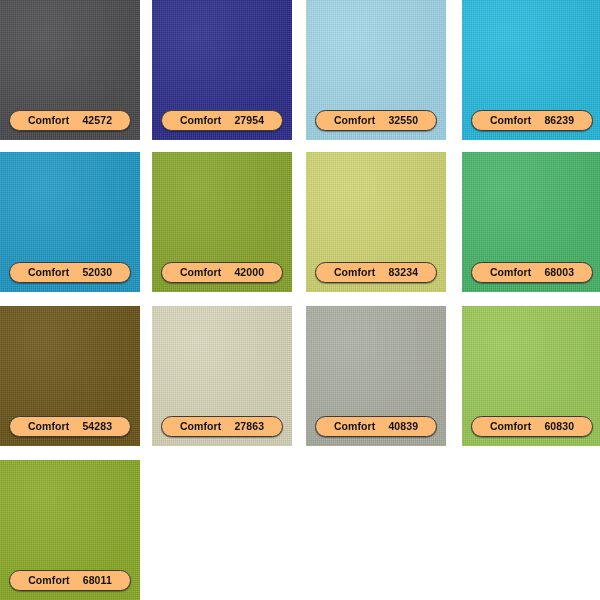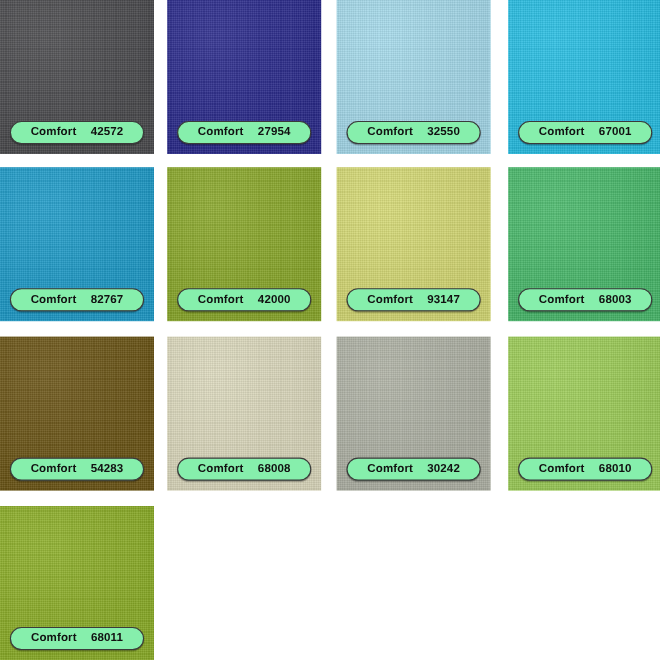--- a/index.html
+++ b/index.html
@@ -45,21 +45,21 @@
       radial-gradient(circle at 30% 25%, rgba(255,255,255,0.07), rgba(0,0,0,0.05) 70%);
     pointer-events: none;
   }
 
   .swatch-label {
     position: absolute;
     left: 9px;
     right: 9px;
     bottom: 9px;
     height: 21px;
-    background: #86efac;
+    background: #fdba74;
     border: 1px solid #3a3a3a;
     border-radius: 11px;
     box-shadow: 0 1px 1px rgba(0,0,0,0.35);
     display: flex;
     align-items: center;
     justify-content: center;
     gap: 13px;
     box-sizing: border-box;
   }
 
@@ -96,77 +96,77 @@
       <div class="texture"></div>
       <div class="swatch-label">
         <span class="label-brand">Comfort</span>
         <span class="label-code">32550</span>
       </div>
     </div>
     <div class="swatch" style="left: 462px; top: 0px; width: 140px; height: 140px; background: rgb(38, 189, 226);">
       <div class="texture"></div>
       <div class="swatch-label">
         <span class="label-brand">Comfort</span>
-        <span class="label-code">67001</span>
+        <span class="label-code">86239</span>
       </div>
     </div>
     <div class="swatch" style="left: 0px; top: 152px; width: 140px; height: 140px; background: rgb(30, 155, 200);">
       <div class="texture"></div>
       <div class="swatch-label">
         <span class="label-brand">Comfort</span>
-        <span class="label-code">82767</span>
+        <span class="label-code">52030</span>
       </div>
     </div>
     <div class="swatch" style="left: 152px; top: 152px; width: 140px; height: 140px; background: rgb(138, 168, 43);">
       <div class="texture"></div>
       <div class="swatch-label">
         <span class="label-brand">Comfort</span>
         <span class="label-code">42000</span>
       </div>
     </div>
     <div class="swatch" style="left: 306px; top: 152px; width: 140px; height: 140px; background: rgb(212, 216, 115);">
       <div class="texture"></div>
       <div class="swatch-label">
         <span class="label-brand">Comfort</span>
-        <span class="label-code">93147</span>
+        <span class="label-code">83234</span>
       </div>
     </div>
     <div class="swatch" style="left: 462px; top: 152px; width: 140px; height: 140px; background: rgb(72, 184, 106);">
       <div class="texture"></div>
       <div class="swatch-label">
         <span class="label-brand">Comfort</span>
         <span class="label-code">68003</span>
       </div>
     </div>
     <div class="swatch" style="left: 0px; top: 306px; width: 140px; height: 140px; background: rgb(107, 85, 22);">
       <div class="texture"></div>
       <div class="swatch-label">
         <span class="label-brand">Comfort</span>
         <span class="label-code">54283</span>
       </div>
     </div>
     <div class="swatch" style="left: 152px; top: 306px; width: 140px; height: 140px; background: rgb(220, 217, 189);">
       <div class="texture"></div>
       <div class="swatch-label">
         <span class="label-brand">Comfort</span>
-        <span class="label-code">68008</span>
+        <span class="label-code">27863</span>
       </div>
     </div>
     <div class="swatch" style="left: 306px; top: 306px; width: 140px; height: 140px; background: rgb(174, 177, 164);">
       <div class="texture"></div>
       <div class="swatch-label">
         <span class="label-brand">Comfort</span>
-        <span class="label-code">30242</span>
+        <span class="label-code">40839</span>
       </div>
     </div>
     <div class="swatch" style="left: 462px; top: 306px; width: 140px; height: 140px; background: rgb(156, 204, 87);">
       <div class="texture"></div>
       <div class="swatch-label">
         <span class="label-brand">Comfort</span>
-        <span class="label-code">68010</span>
+        <span class="label-code">60830</span>
       </div>
     </div>
     <div class="swatch" style="left: 0px; top: 460px; width: 140px; height: 140px; background: rgb(140, 174, 40);">
       <div class="texture"></div>
       <div class="swatch-label">
         <span class="label-brand">Comfort</span>
         <span class="label-code">68011</span>
       </div>
     </div>
   </div>

